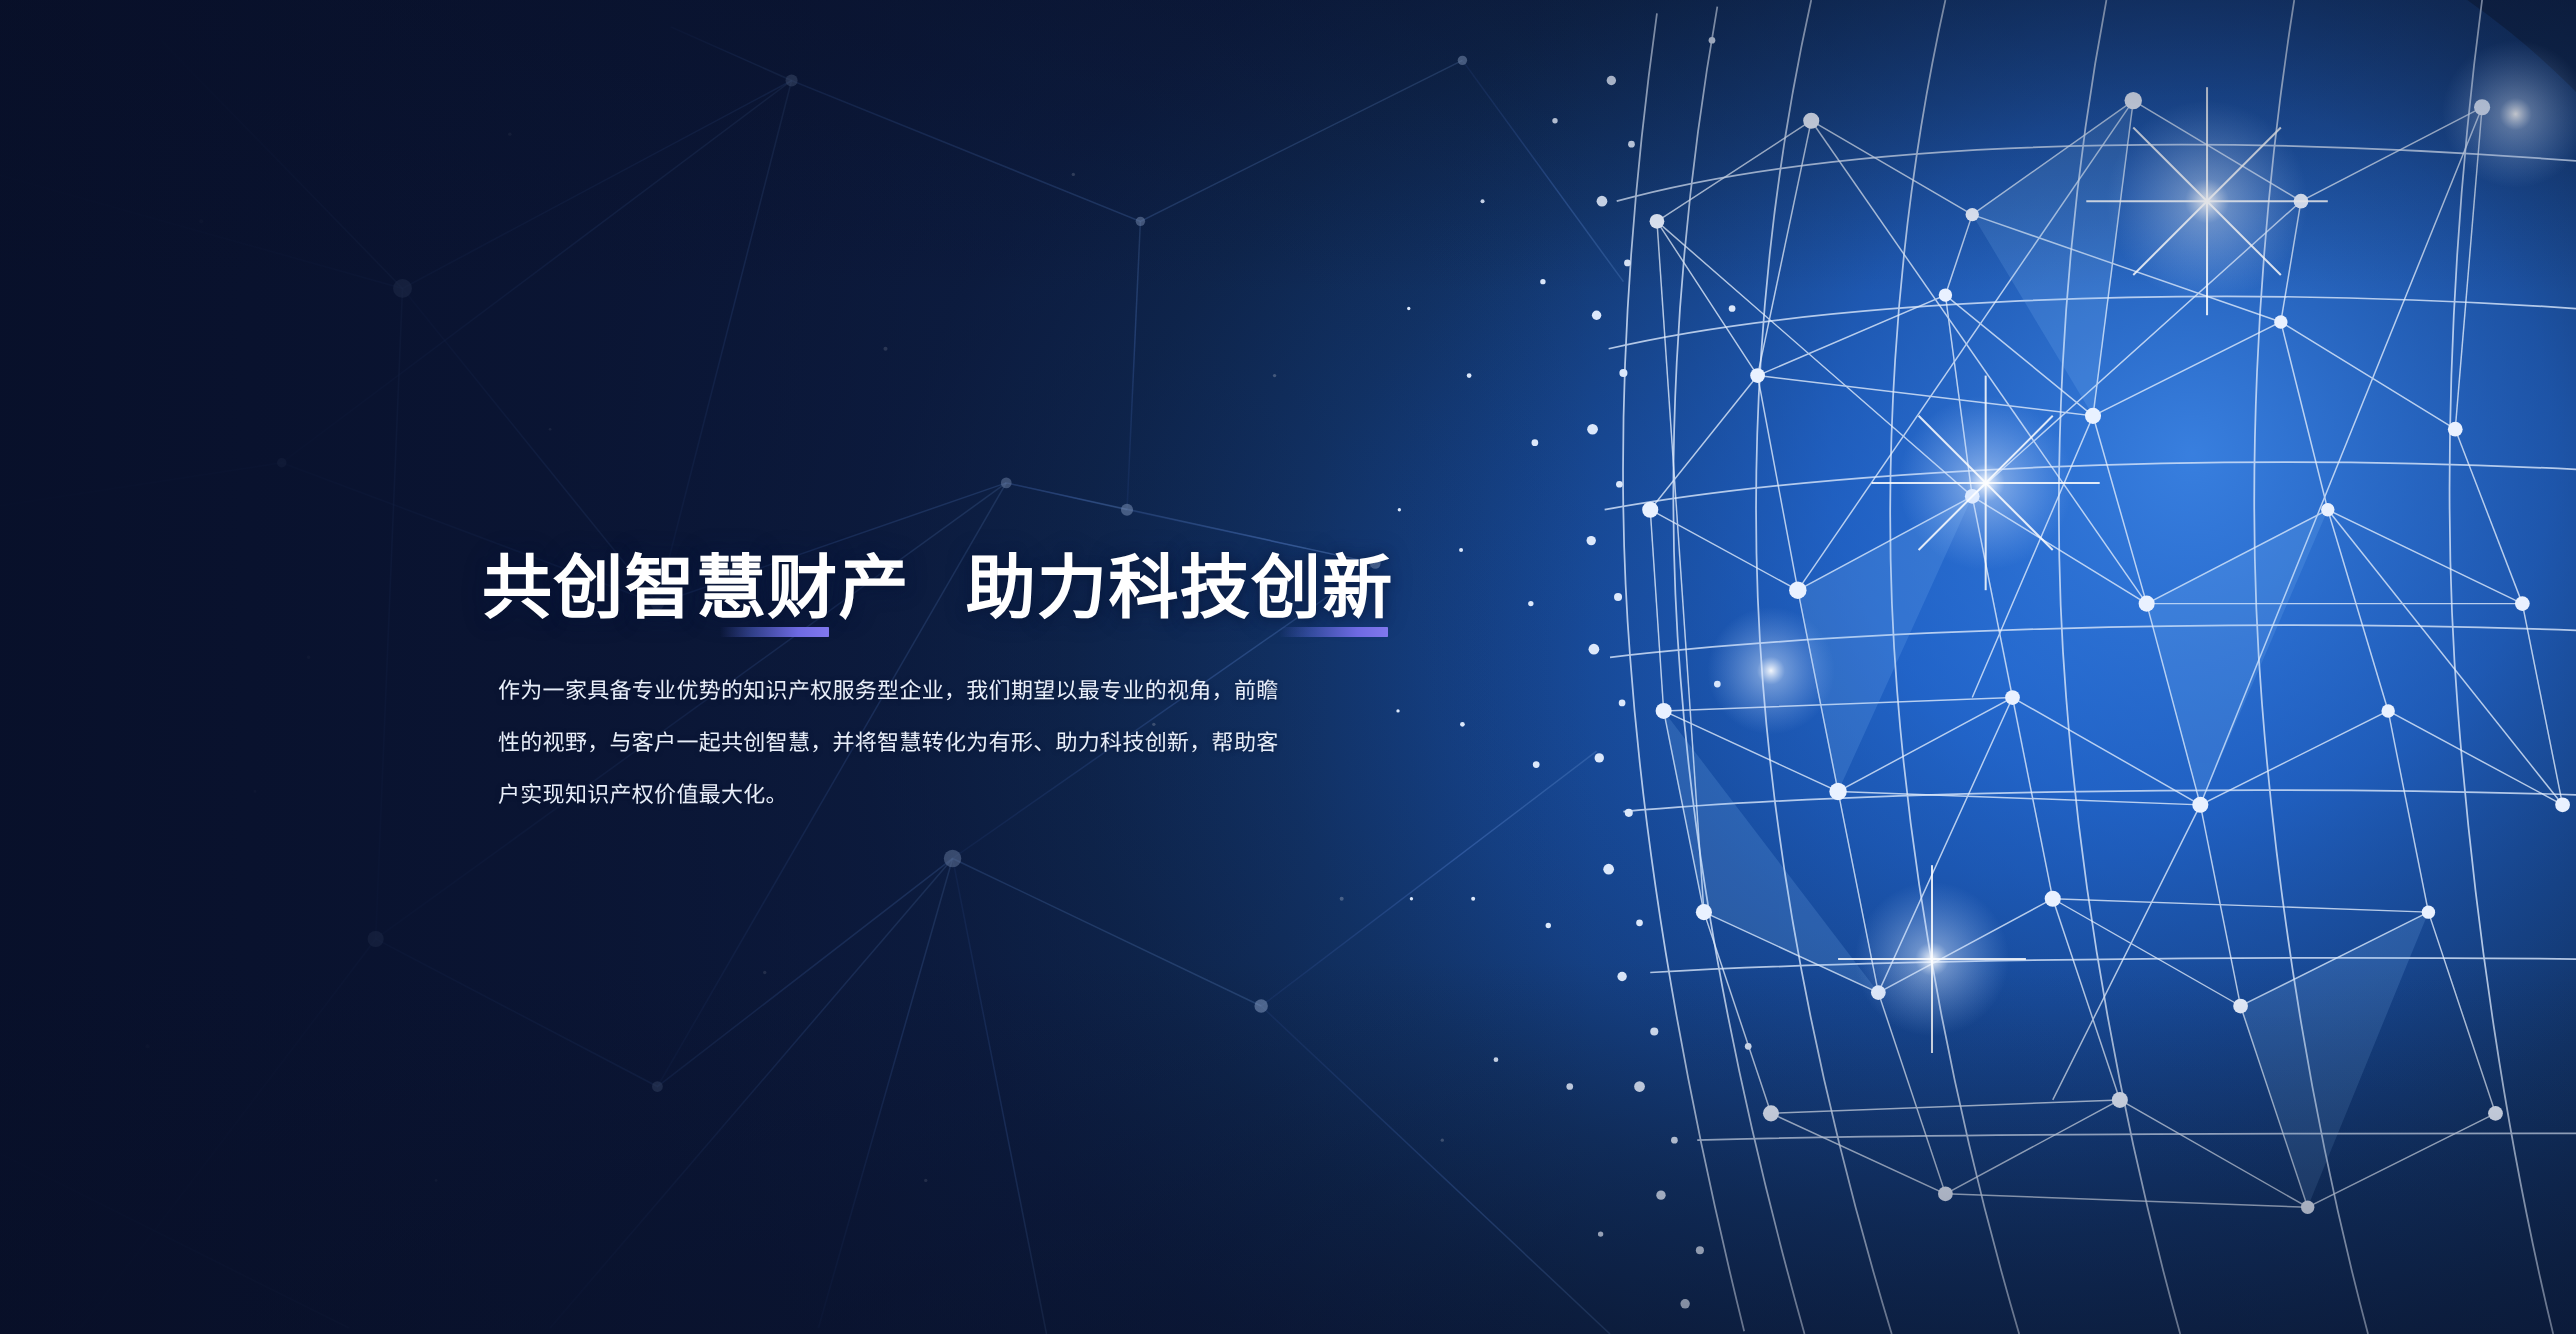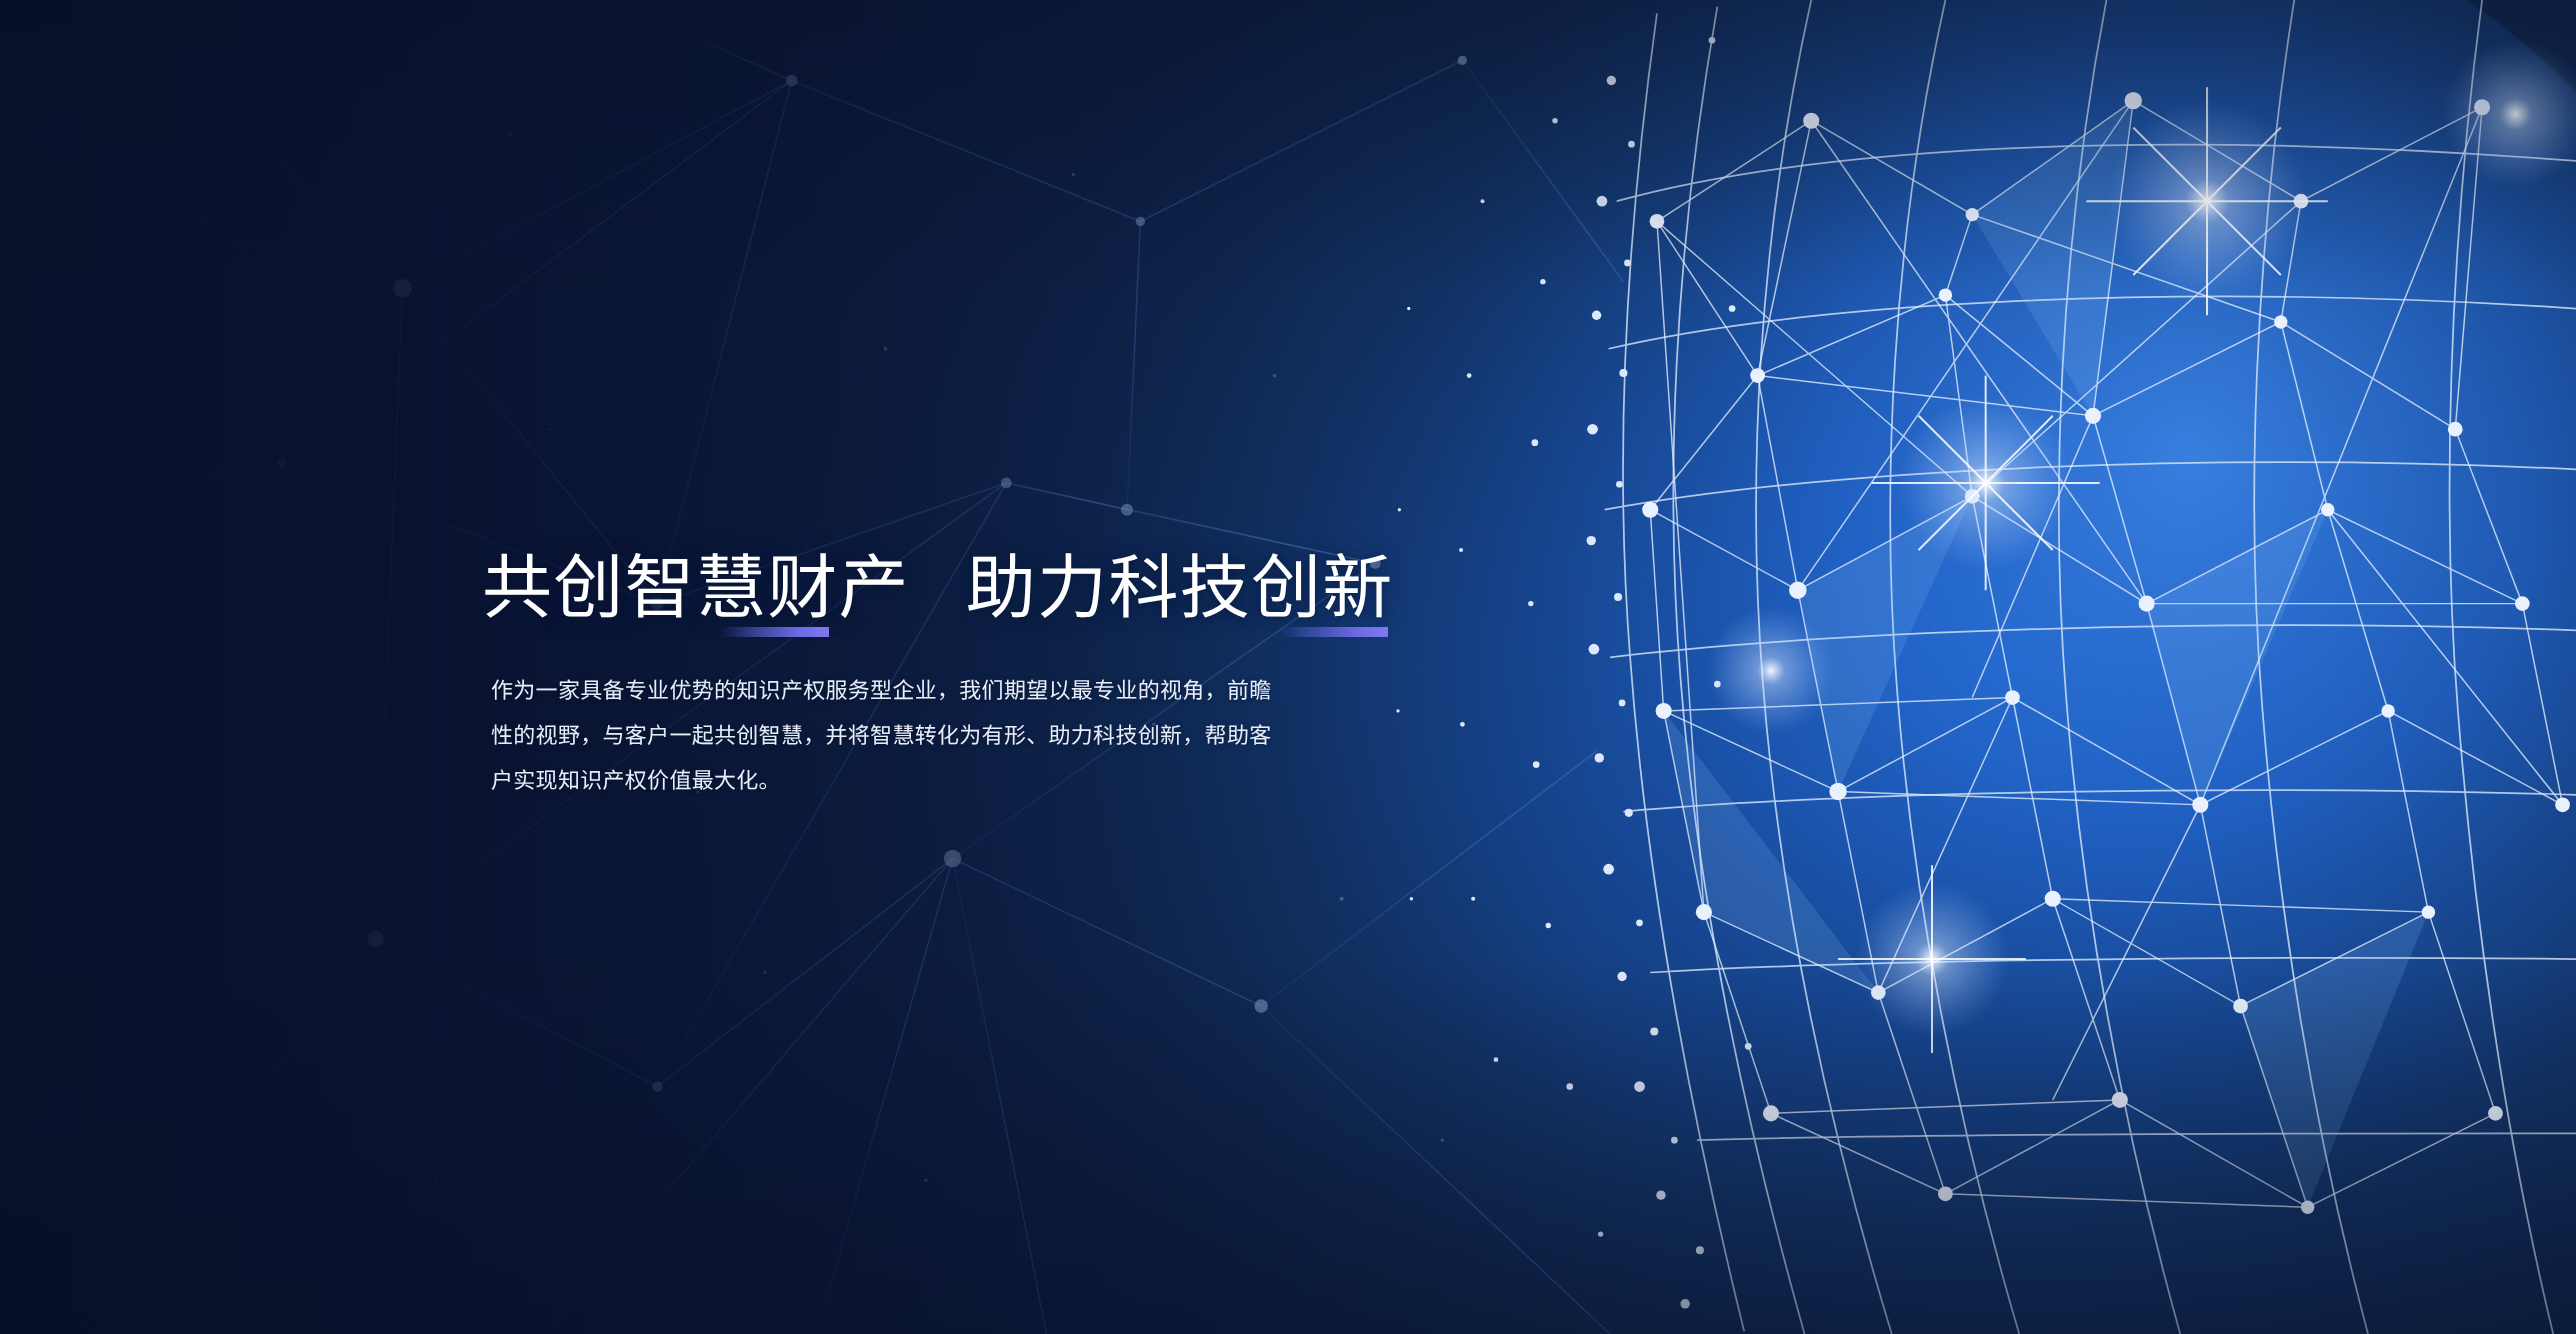--- a/index.html
+++ b/index.html
@@ -39,21 +39,21 @@
     left:482px;
     top:549px;
     width:953px;
   }
   .headline{
     position:relative;
     white-space:nowrap;
     color:#ffffff;
     font-size:70px;
     line-height:1.12;
-    font-weight:400;
+    font-weight:700;
     letter-spacing:1.3px;
     text-shadow:0 1.3px 10.7px rgba(5,16,45,0.55), 0 0 24px rgba(10,30,80,0.4);
   }
   .headline .phrase-gap{display:inline-block;width:56px;}
 
   .accent-bar{
     position:absolute;
     height:9.4px;
     bottom:-9.4px;
     border-radius:0.7px;
@@ -65,21 +65,21 @@
 
   .paragraph{
     margin-top:46px;
     width:939px;
     color:#e8eef9;
     font-size:22px;
     line-height:1.62;
     letter-spacing:0.3px;
     text-shadow:0 0.7px 5.4px rgba(5,16,45,0.6);
   }
-  .paragraph p{margin:9px;}
+  .paragraph p{margin:16px;}
 </style>
 </head>
 <body>
 
 <div class="stage">
 
   <div class="bg-base"></div>
 
   <svg class="svg-layer" viewBox="0 0 3840 1989" preserveAspectRatio="none">
     <defs>

